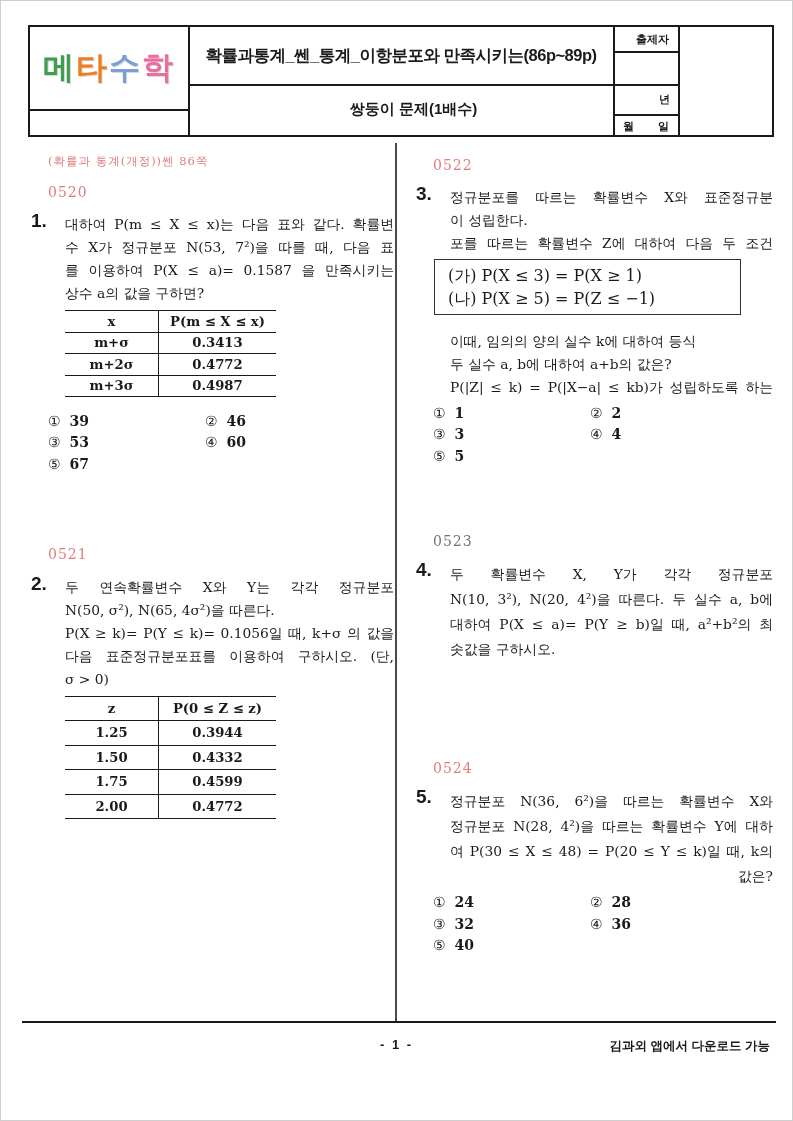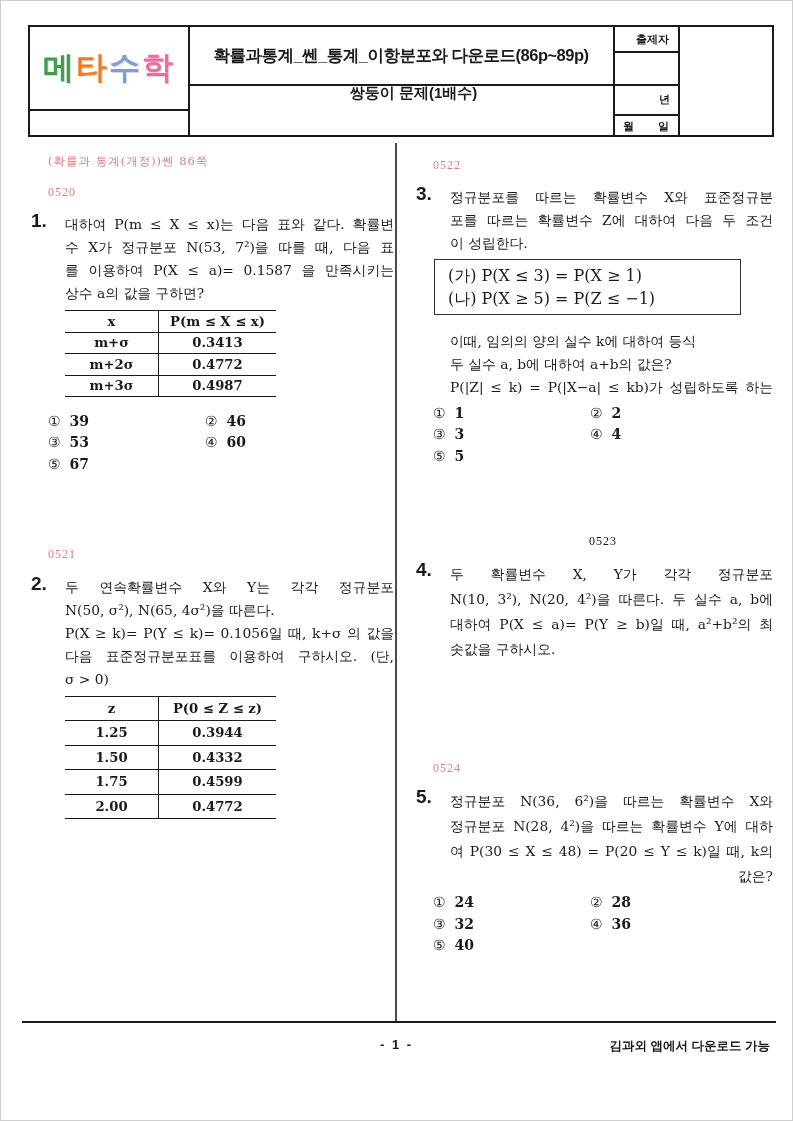--- a/index.html
+++ b/index.html
@@ -18,37 +18,37 @@
   .header-box .hTitle{left:158px;top:57px;width:426px;height:1.5px;}
   .header-box .hEx1{left:583px;top:24px;width:65px;height:1.5px;}
   .header-box .hEx2{left:583px;top:57px;width:65px;height:1.5px;}
   .header-box .hEx3{left:583px;top:87px;width:65px;height:1.5px;}
   .hcell{position:absolute;display:flex;align-items:center;justify-content:center;
          font-family:"Liberation Sans","DejaVu Sans",sans-serif;box-sizing:border-box;}
   .logo-cell{left:0;top:0;width:158px;height:82px;}
   .logo{font-size:31px;font-weight:800;letter-spacing:2px;
         text-shadow:1px 1px 0 #d8d8d8;}
   .title-cell{left:159px;top:0;width:424px;height:57px;font-size:16.5px;font-weight:800;letter-spacing:-0.5px;}
-  .subtitle-cell{left:159px;top:40px;width:424px;height:53px;font-size:15px;font-weight:800;padding-left:25px;}
+  .subtitle-cell{left:159px;top:56px;width:424px;height:53px;font-size:15px;font-weight:800;padding-left:25px;}
   .examiner-cell{left:584px;top:0;width:77px;height:24px;font-size:11px;font-weight:700;}
   .examiner-blank{left:584px;top:25px;width:64px;height:32px;}
   .year-cell{left:584px;top:58px;width:64px;height:29px;font-size:11px;font-weight:700;
              justify-content:flex-end;padding-right:8px;}
   .monthday-cell{left:584px;top:88px;width:64px;height:23px;font-size:11px;font-weight:700;
                  justify-content:space-between;padding:0 9px;}
   .right-blank{left:649px;top:0;width:93px;height:100%;}
 
   
   .col-divider{position:absolute;left:395px;top:143px;width:1.5px;height:879px;background:#4a4a4a;}
   .column{position:absolute;top:150px;box-sizing:border-box;}
   .left-col{left:30px;width:364px;}
   .right-col{left:415px;width:358px;}
 
   .source-note{margin:4px 0 0 18px;font-size:11.5px;line-height:15px;letter-spacing:1px;color:#df7d7d;}
-  .tag{margin:16px 0 0 18px;font-size:12px;line-height:15px;letter-spacing:1px;color:#df7d7d;font-family:Liberation Serif, serif;}
+  .tag{margin:16px 0 0 18px;font-size:14px;line-height:15px;letter-spacing:1px;color:#df7d7d;}
 
   .problem{position:relative;padding-left:35px;margin-top:13px;font-size:13.8px;}
   .pnum{position:absolute;left:1px;top:-3px;font-size:19px;font-weight:700;
         font-family:"Liberation Sans","DejaVu Sans",sans-serif;}
   .line{line-height:23px;text-align:left;}
   .line.j{text-align:justify;text-align-last:justify;}
   .lh24 .line{line-height:23px;}
   .lh25 .line{line-height:25px;}
   .lh26 .line{line-height:25px;text-align:right;}
 
@@ -106,21 +106,21 @@
     <div class="hline hTitle"></div>
     <div class="hline hEx1"></div>
     <div class="hline hEx2"></div>
     <div class="hline hEx3"></div>
 
     <div class="hcell logo-cell">
       <div class="logo">
         <span style="color: rgb(63, 158, 77);">메</span><span style="color: rgb(238, 125, 30);">타</span><span style="color: rgb(123, 159, 212);">수</span><span style="color: rgb(238, 107, 158);">학</span>
       </div>
     </div>
-    <div class="hcell title-cell">확률과통계_쎈_통계_이항분포와 다운로드(86p~89p)</div>
+    <div class="hcell title-cell">확률과통계_쎈_통계_이항분포와 만족시키는(86p~89p)</div>
     <div class="hcell subtitle-cell">쌍둥이 문제(1배수)</div>
     <div class="hcell examiner-cell">출제자</div>
     <div class="hcell examiner-blank"></div>
     <div class="hcell year-cell">년</div>
     <div class="hcell monthday-cell">
       <span>월</span>
       <span>일</span>
     </div>
     <div class="hcell right-blank"></div>
   </div>
@@ -223,22 +223,22 @@
       </tbody>
     </table>
   </div>
 
   <div class="column right-col">
     <div class="tag" style="margin-top: 8px; color: rgb(223, 125, 125);">0522</div>
 
     <div class="problem lh24">
       <span class="pnum">3.</span>
       <div class="line j">정규분포를 따르는 확률변수 X와 표준정규분</div>
+      <div class="line">이 성립한다.</div>
       <div class="line j">포를 따르는 확률변수 Z에 대하여 다음 두 조건</div>
-      <div class="line">이 성립한다.</div>
     </div>
 
     <div class="cond-box">
       <div class="line">(가) P(X ≤ 3) = P(X ≥ 1)</div>
       <div class="line">(나) P(X ≥ 5) = P(Z ≤ −1)</div>
     </div>
 
     <div class="problem lh24 after-lines" style="margin-top:15px">
       <div class="line">이때, 임의의 양의 실수 k에 대하여 등식</div>
       <div class="line">두 실수 a, b에 대하여 a+b의 값은?</div>
@@ -261,21 +261,21 @@
       <div class="choice">
         <span class="cnum">④</span>
         <span class="cval">4</span>
       </div>
       <div class="choice">
         <span class="cnum">⑤</span>
         <span class="cval">5</span>
       </div>
     </div>
 
-    <div class="tag gap-tag2" style="color: #0f172a; text-align: center;">0523</div>
+    <div class="tag gap-tag2" style="color: #737373;">0523</div>
 
     <div class="problem lh25">
       <span class="pnum">4.</span>
       <div class="line j">두 확률변수 X, Y가 각각 정규분포</div>
       <div class="line j">N(10, 3²), N(20, 4²)을 따른다. 두 실수 a, b에</div>
       <div class="line j">대하여 P(X ≤ a)= P(Y ≥ b)일 때, a²+b²의 최</div>
       <div class="line">솟값을 구하시오.</div>
     </div>
 
     <div class="tag gap-tag3" style="color: rgb(223, 125, 125);">0524</div>

